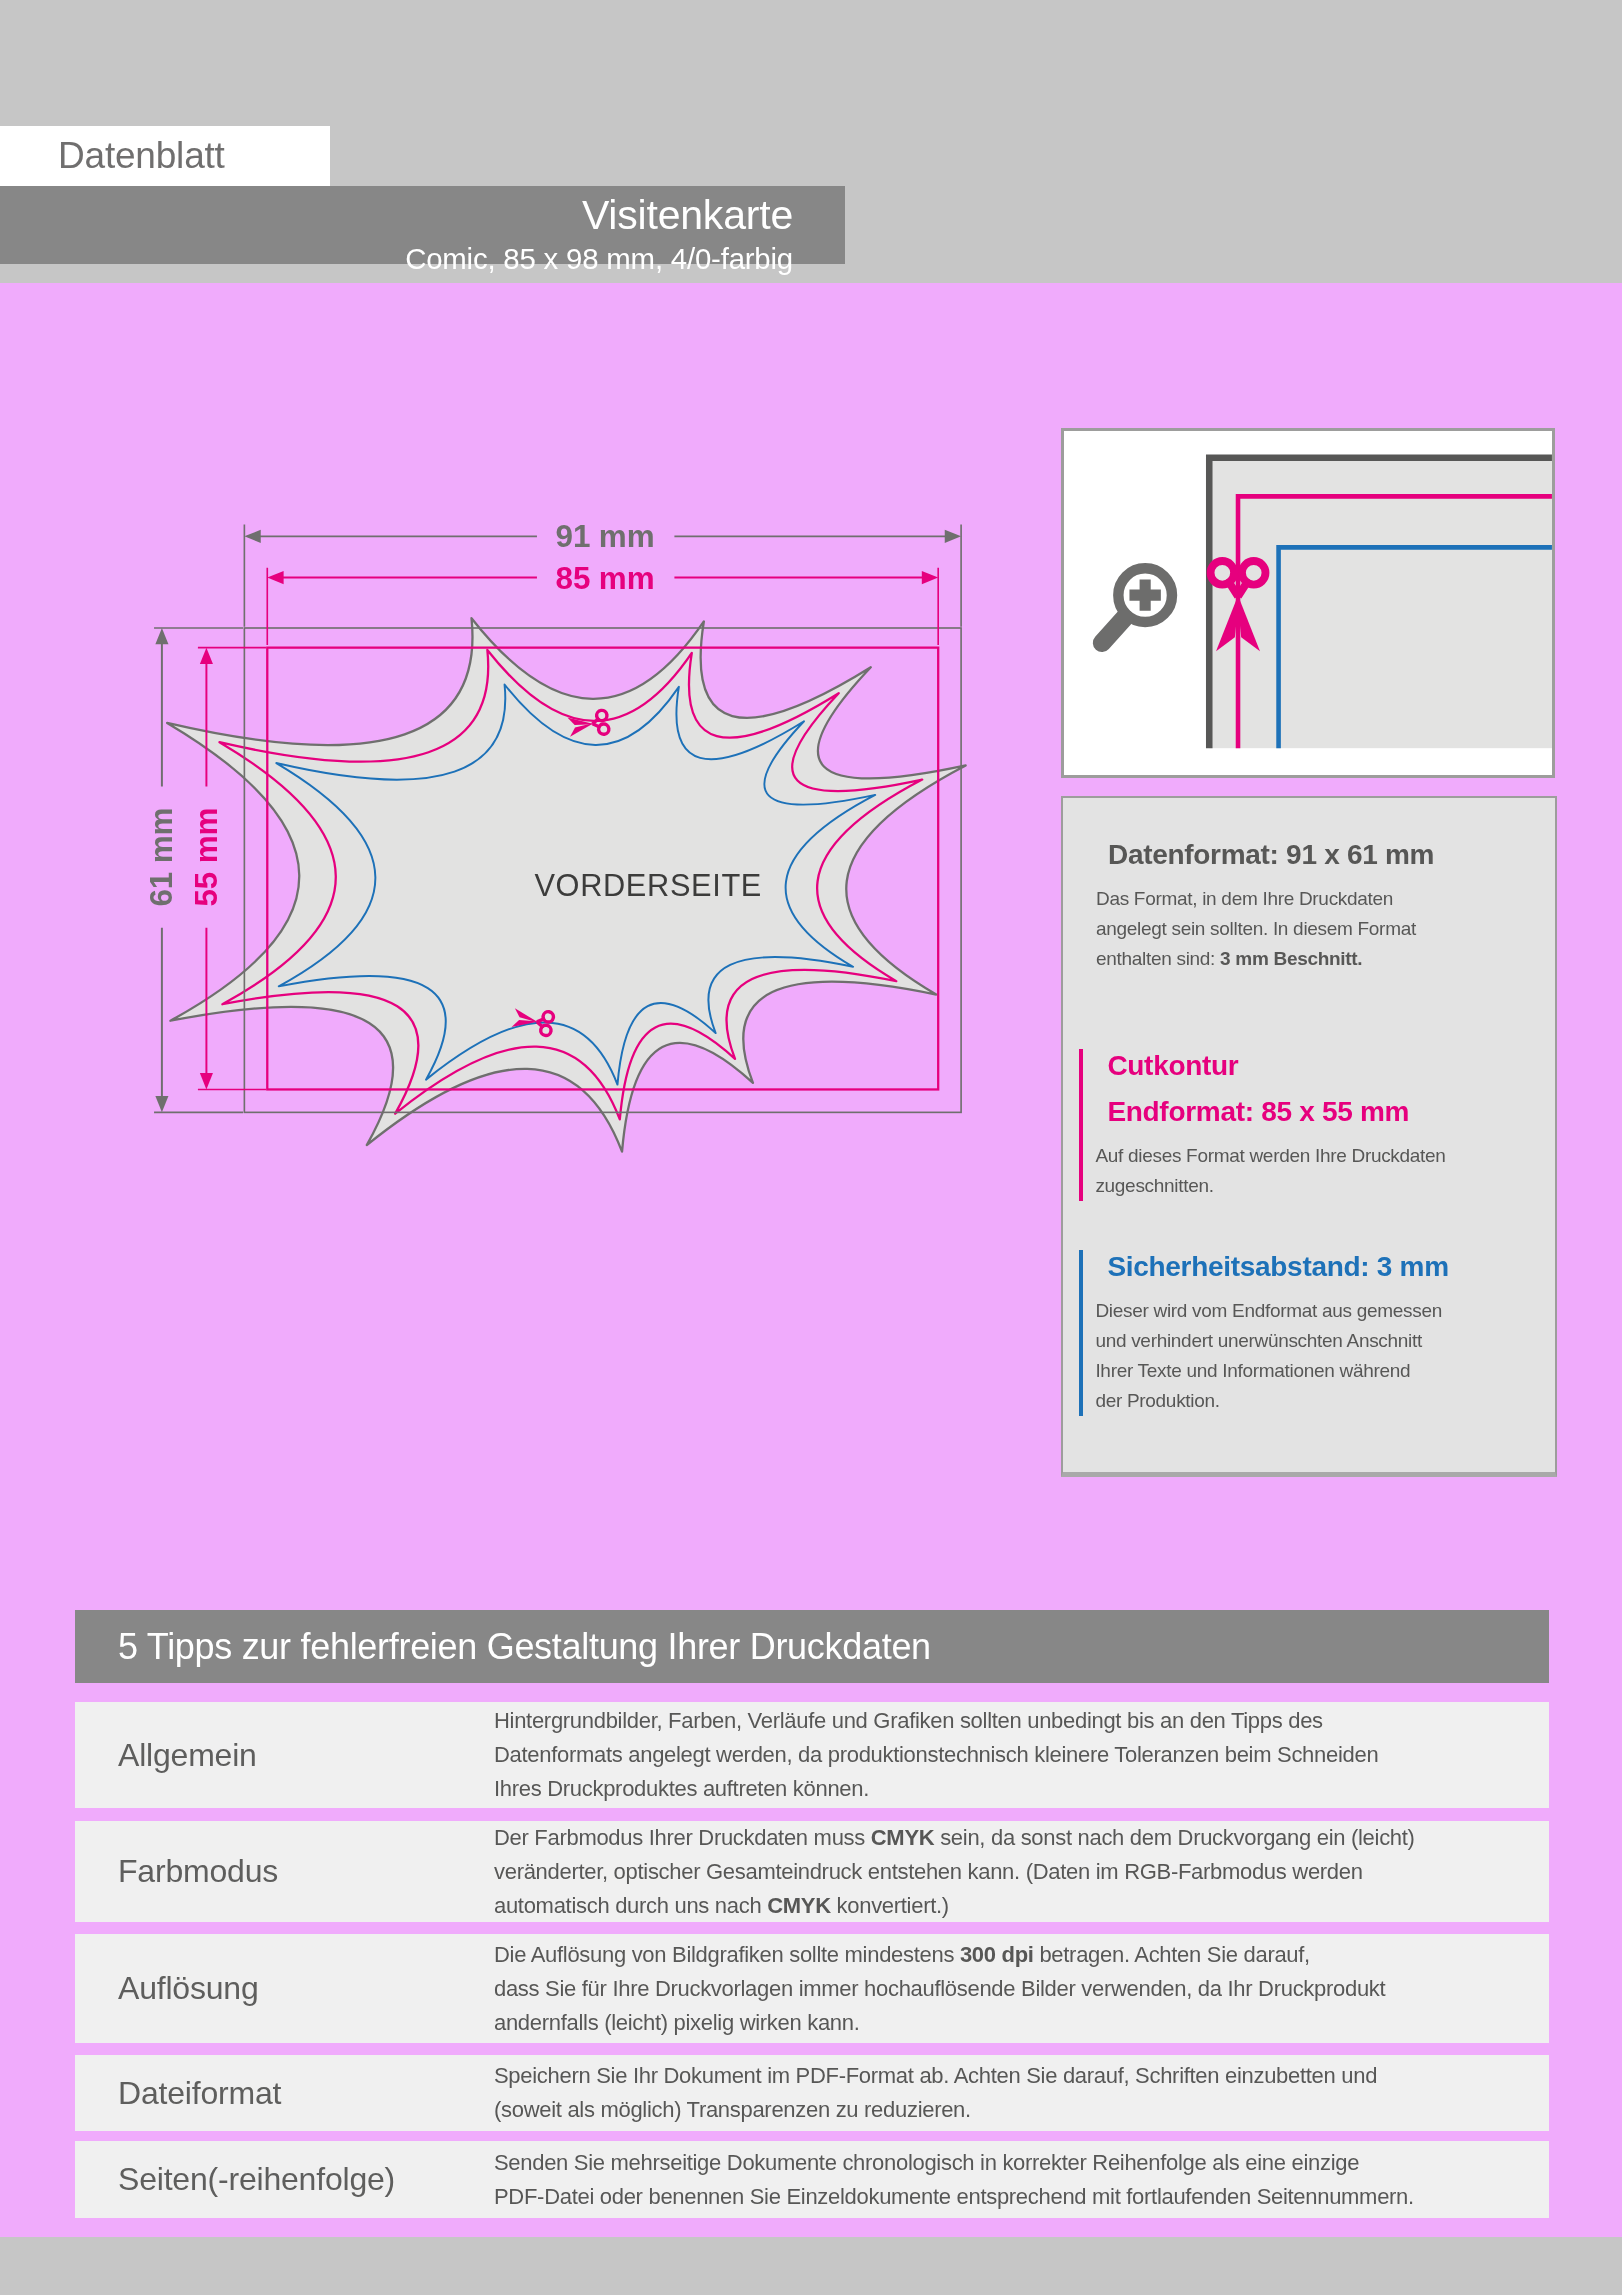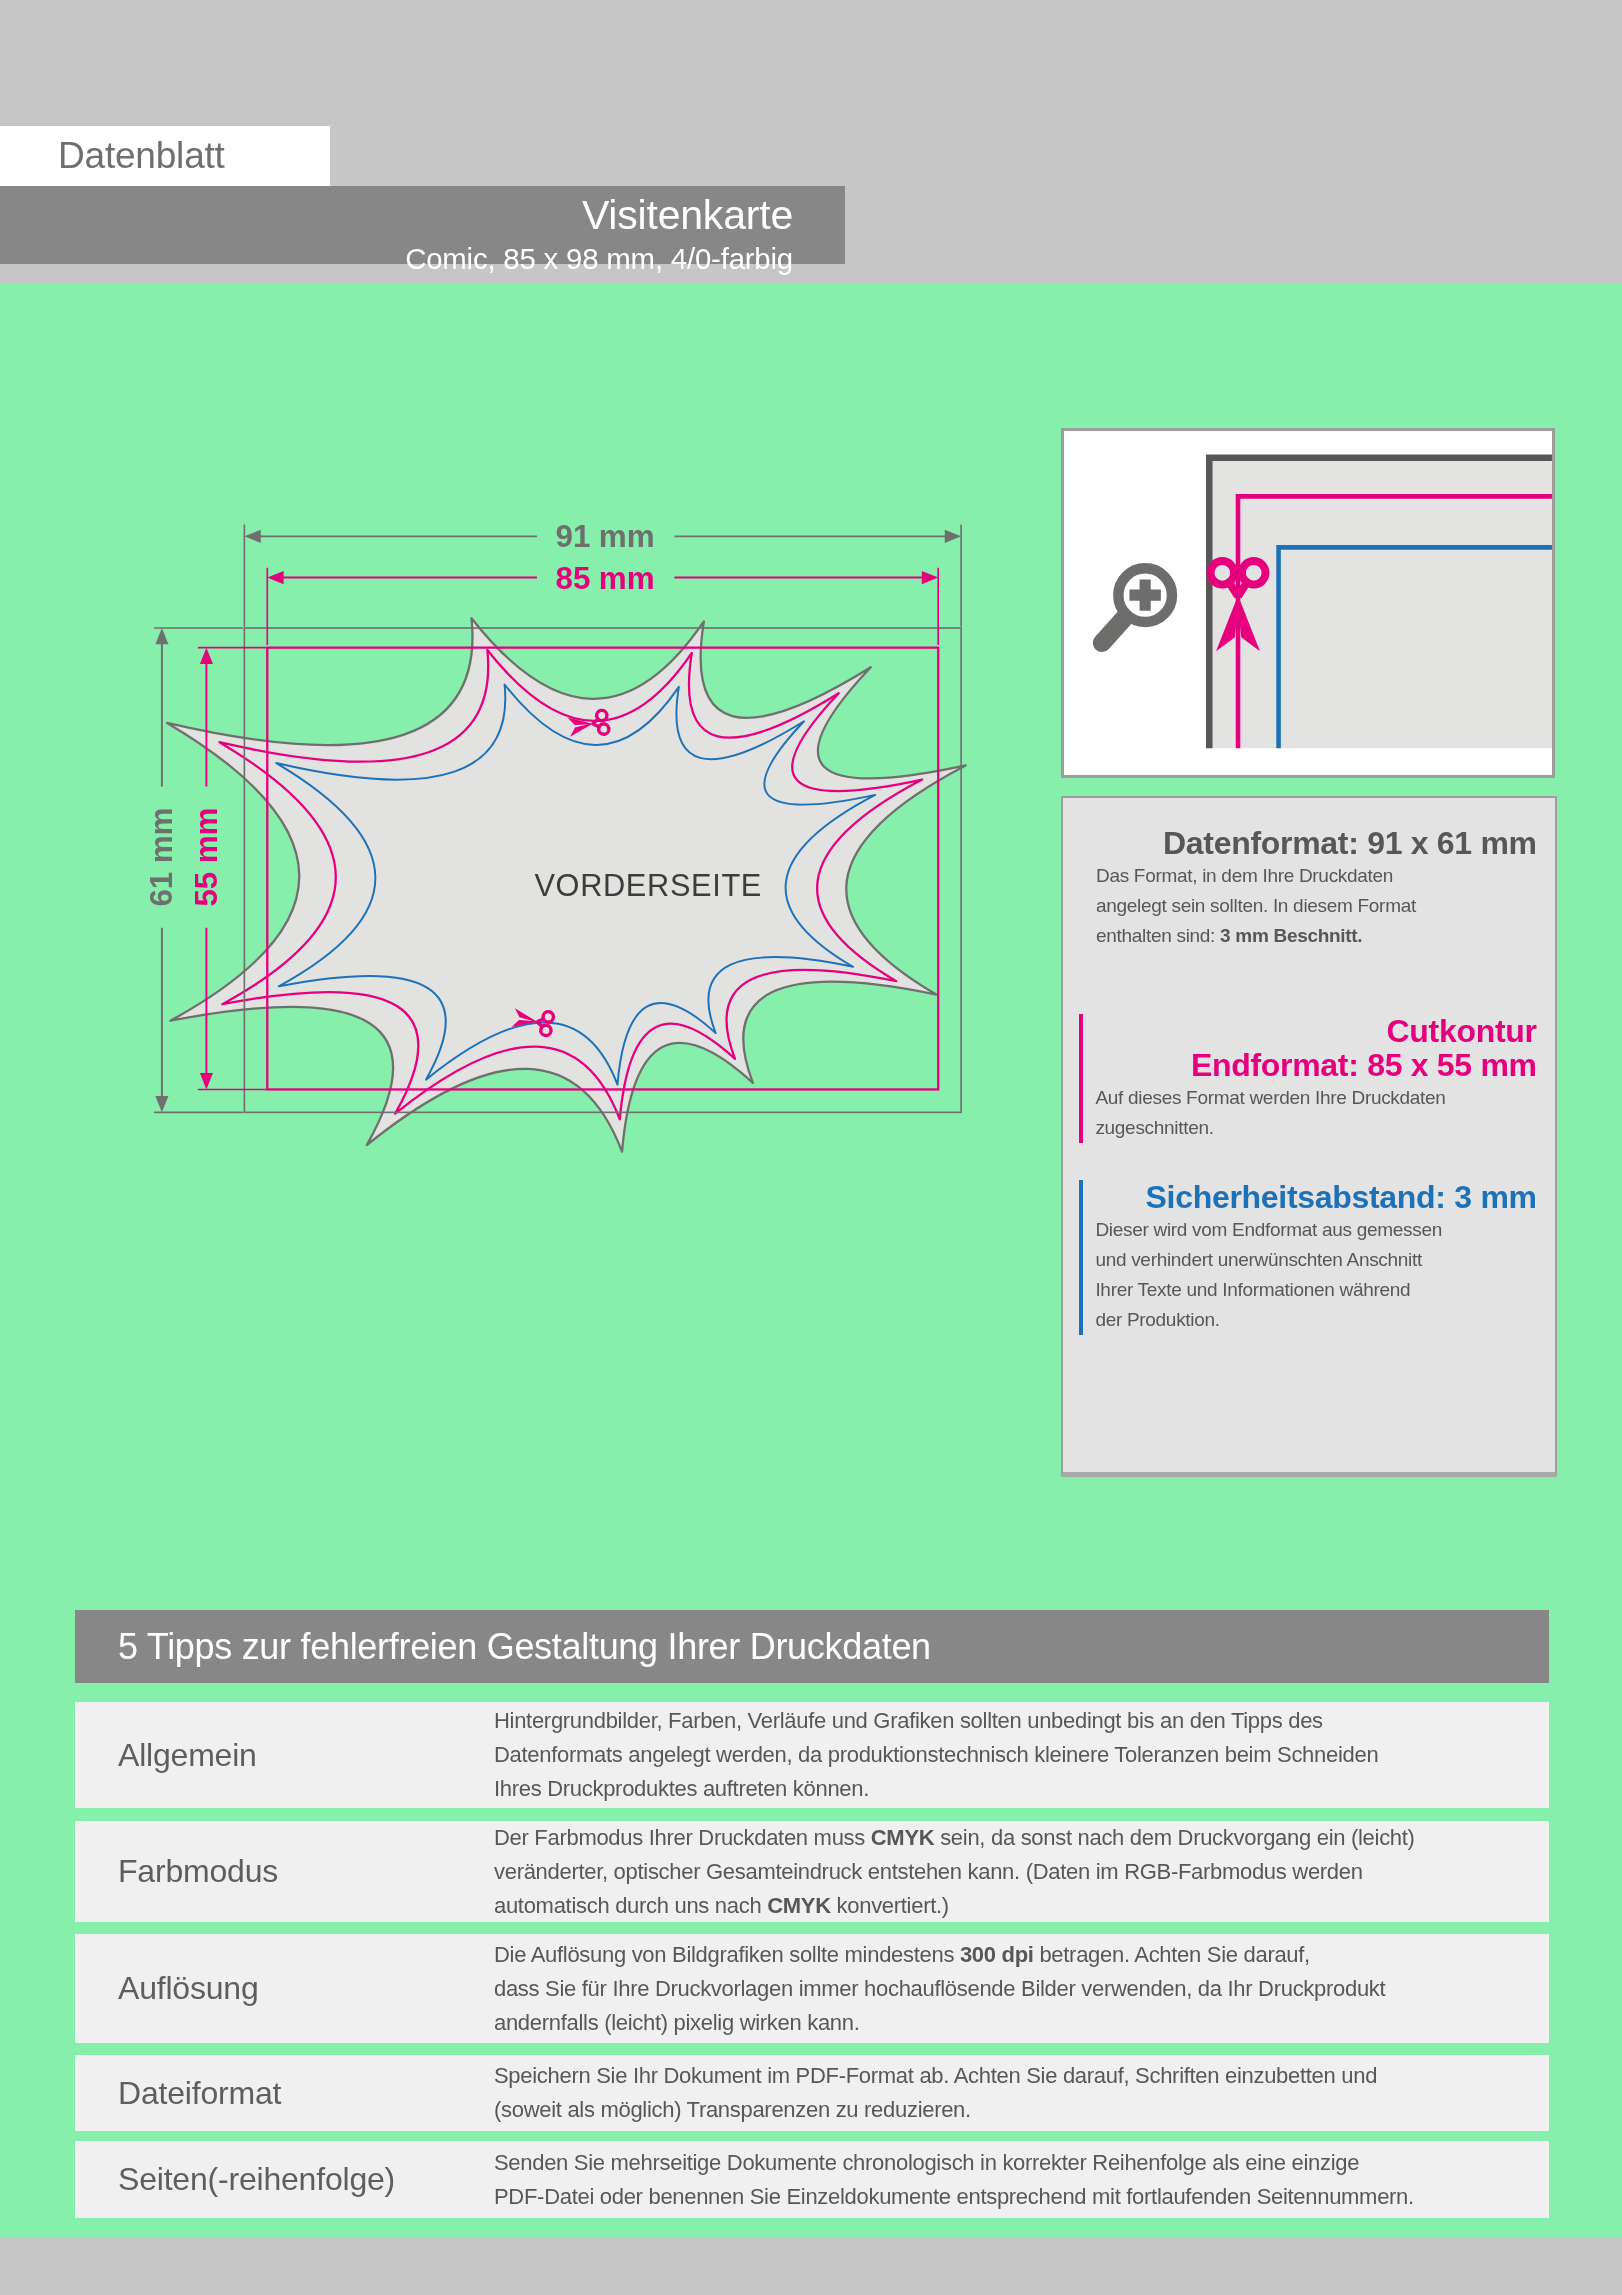--- a/index.html
+++ b/index.html
@@ -1,38 +1,38 @@
 <!DOCTYPE html>
 <html style="font-size:10.5px"><head>
 <meta charset="utf-8">
 <style>
   html,body{margin:0;padding:0;background:#ffffff;}
   body{font-family:"Liberation Sans", sans-serif; color:#575756;}
-  .page{position:relative;width:1623px;height:2295px;background:#86efac;overflow:hidden;letter-spacing:-0.2px;}
+  .page{position:relative;width:1623px;height:2295px;background:#f0abfc;overflow:hidden;letter-spacing:-0.2px;}
 
   
   .top-band{position:absolute;left:0;top:0;width:1623px;height:283px;background:#c6c6c6;}
   .tag-box{position:absolute;left:0;top:126px;width:330px;height:60px;background:#ffffff;display:flex;align-items:center;}
   .tag-box span{font-size:37px;color:#706f6f;padding-left:58px;}
   .title-banner{position:absolute;left:0;top:186px;width:845px;height:78px;background:#878787;color:#fff;text-align:right;box-sizing:border-box;padding-right:52px;}
   .title-banner .t1{font-size:41px;line-height:50px;margin-top:3.9px;}
   .title-banner .t2{font-size:29.4px;line-height:37px;}
 
   
   .diagram{position:absolute;left:118px;top:484px;}
   .dimtext{font-size:48px;font-weight:bold;}
   .gray{fill:#6f6f6e;}
   .mag{fill:#e6007e;}
 
   
   .detail-box{position:absolute;left:1061px;top:428px;width:488px;height:344px;background:#ffffff;border:3.3px solid #9d9d9c;}
 
   
   .info-panel{position:absolute;left:1061px;top:796px;width:496px;height:681px;background:#e3e3e3;border:2.6px solid #9d9d9c;border-bottom:5.9px solid #a9a9a9;box-sizing:border-box;padding:27.5px 18.3px 0 33px;}
-  .info-panel h3{margin:0;font-size:32px;line-height:34px;color:#575756;letter-spacing:-0.3px;text-align:right;}
+  .info-panel h3{margin:12px;font-size:28px;line-height:34px;color:#575756;letter-spacing:-0.3px;}
   .info-panel p{margin:1.3px 0 0 0;font-size:19px;line-height:30px;white-space:pre-line;letter-spacing:-0.3px;}
   .note{margin-left:-17px;padding-left:12.4px;border-left:4.6px solid #575756;}
   .note.m{border-left-color:#e6007e;}
   .note.b{border-left-color:#1d71b8;}
   .hm{color:#e6007e !important;}
   .hb{color:#1d71b8 !important;}
   .sp1{height:22px;} .sp2{height:41px;} .sp3{height:37px;}
 
   
   .tips-banner{position:absolute;left:75px;top:1610px;width:1474px;height:73px;background:#878787;color:#ffffff;display:flex;align-items:center;}

